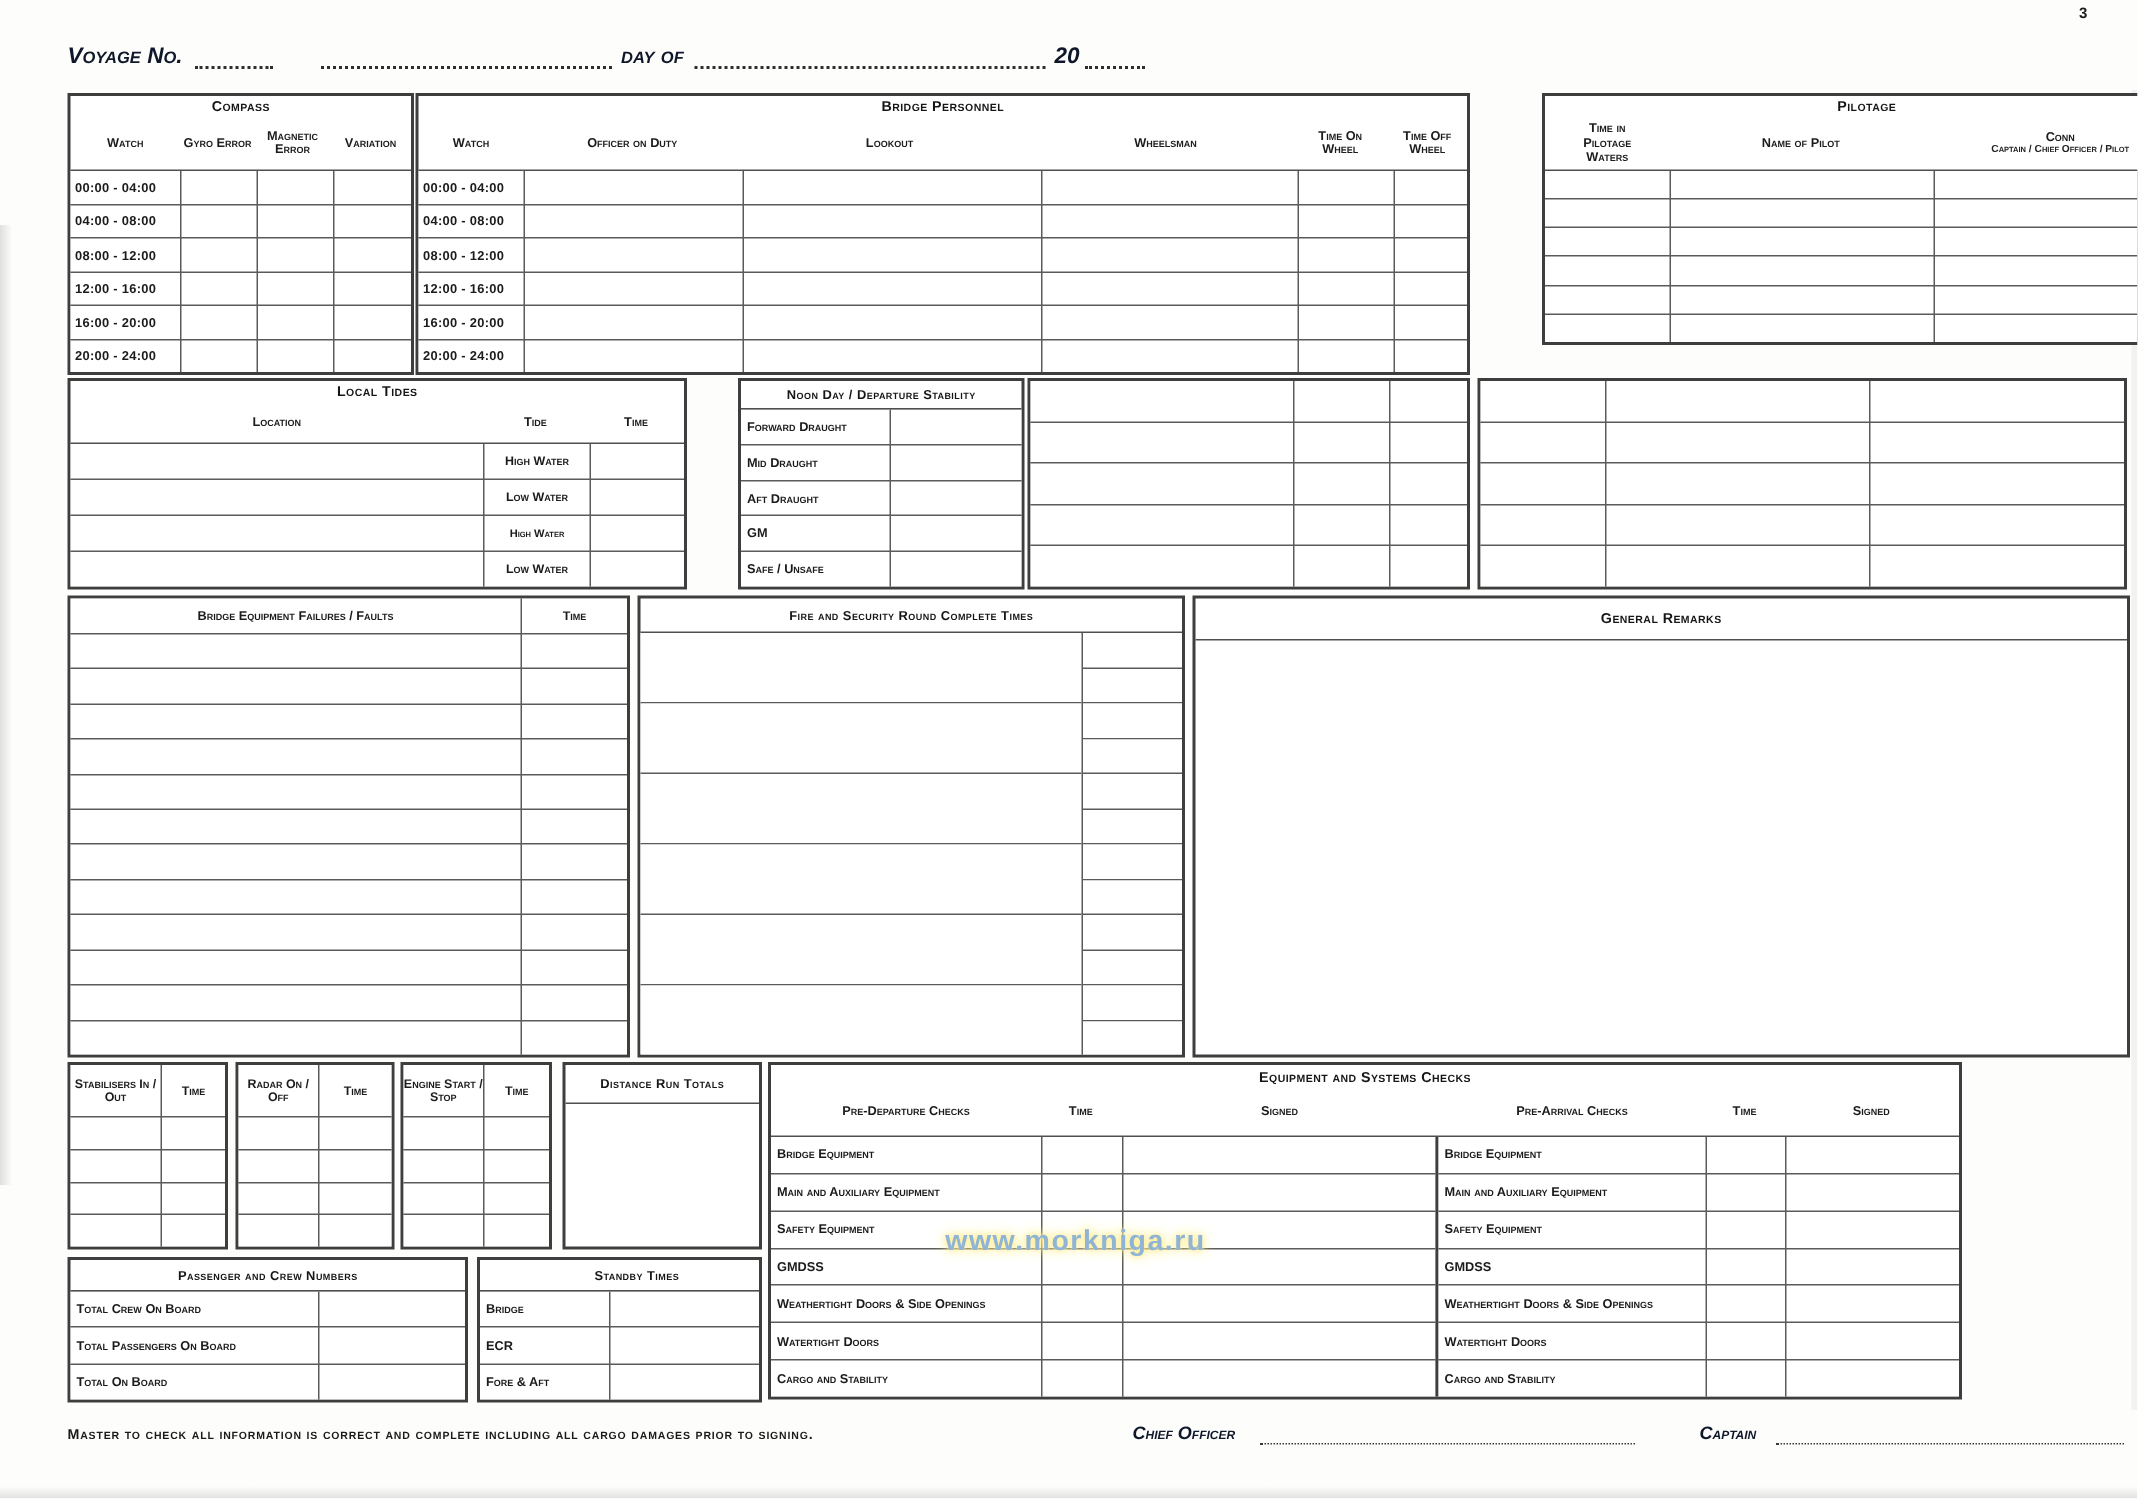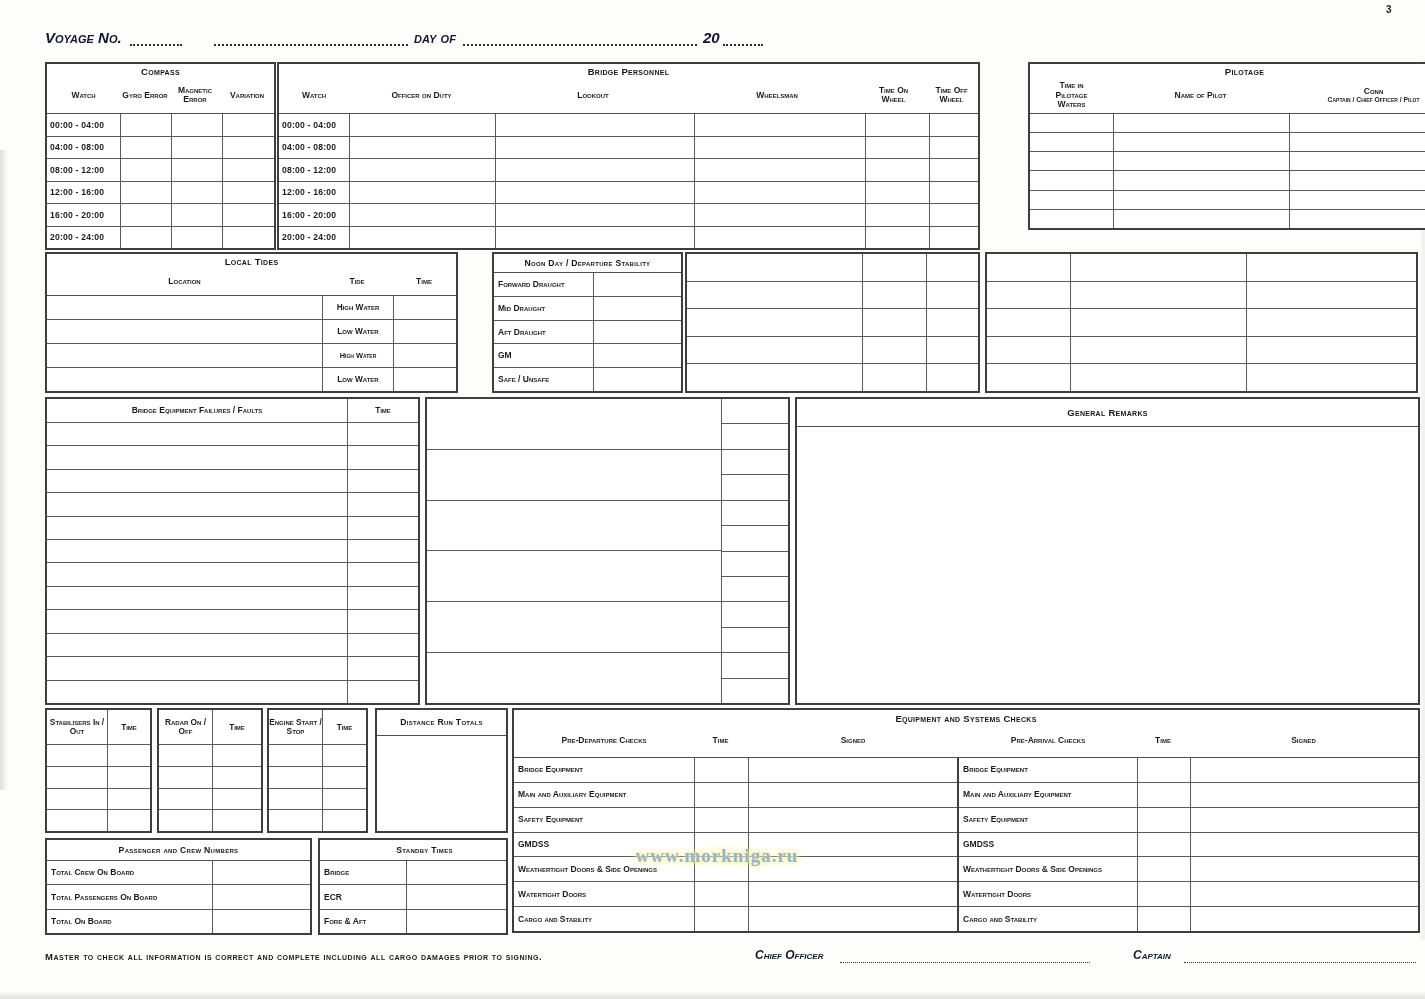--- a/index.html
+++ b/index.html
@@ -287,20 +287,23 @@
         <div></div>
         <div></div>
         <div></div>
         <div></div>
         <div></div>
         <div></div>
       </div>
   </div>
 
   <div class="tbl" style="left:425px;top:397px;width:365px;height:308px;">
+    <div class="hdr" style="height:23px;justify-content:center;">
+      <div class="ttl" style="font-size:8.6px;">Fire and Security Round Complete Times</div>
+    </div>
     <div style="flex:1;display:flex;">
       <div class="rows" style="width:294px;display:flex;flex-direction:column;">
         <div style="flex:1;"></div>
           <div style="flex:1;"></div>
           <div style="flex:1;"></div>
         <div style="flex:1;"></div>
           <div style="flex:1;"></div>
           <div style="flex:1;"></div>
       </div>
       <div class="rows" style="flex:1;border-left:1px solid #5a5a5a;display:flex;flex-direction:column;">
@@ -371,21 +374,21 @@
         <div></div>
       </div>
   </div>
 
   <div class="tbl" style="left:375px;top:708px;width:133px;height:125px;">
     <div class="hdr" style="height:26px;justify-content:center;">
       <div class="ttl" style="font-size:8.6px;">Distance Run Totals</div>
     </div>
   </div>
 
-  <div class="tbl" style="left:512px;top:708px;width:908px;height:225px;">
+  <div class="tbl" style="left:512px;top:708px;width:796px;height:225px;">
     <div class="hdr" style="height:48px;">
       <div class="ttl" style="margin-top:3px;">Equipment and Systems Checks</div>
       <div class="hgrid" style="grid-template-columns:180px 53px 212px 178px 52px 1fr;">
         <div class="lbl">Pre-Departure Checks</div>
         <div class="lbl">Time</div>
         <div class="lbl">Signed</div>
         <div class="lbl">Pre-Arrival Checks</div>
         <div class="lbl">Time</div>
         <div class="lbl">Signed</div>
       </div>
@@ -462,21 +465,21 @@
     <div class="grid" style="grid-template-columns:86px 1fr;grid-auto-rows:1fr;">
       <div class="cellL">Bridge</div>
         <div></div>
       <div class="cellL">ECR</div>
         <div></div>
       <div class="cellL">Fore &amp; Aft</div>
         <div></div>
     </div>
   </div>
 
-  <div class="abs wm" style="left:607px;top:845px;width:220px;text-align:center;font-family:Liberation Serif, serif;">www.morkniga.ru</div>
+  <div class="abs wm" style="left:607px;top:817px;width:220px;text-align:center;">www.morkniga.ru</div>
 
   <div class="abs note" style="left:45px;top:951px;">Master to check all information is correct and complete including all cargo damages prior to signing.</div>
   <div class="abs bigit" style="left:755px;top:948px;font-size:12px;">Chief Officer</div>
   <div class="abs dots-thin" style="left:840px;top:962px;width:250px;"></div>
   <div class="abs bigit" style="left:1133px;top:948px;font-size:12px;">Captain</div>
   <div class="abs dots-thin" style="left:1184px;top:962px;width:232px;"></div>
 
 </div>
 
 </body></html>

